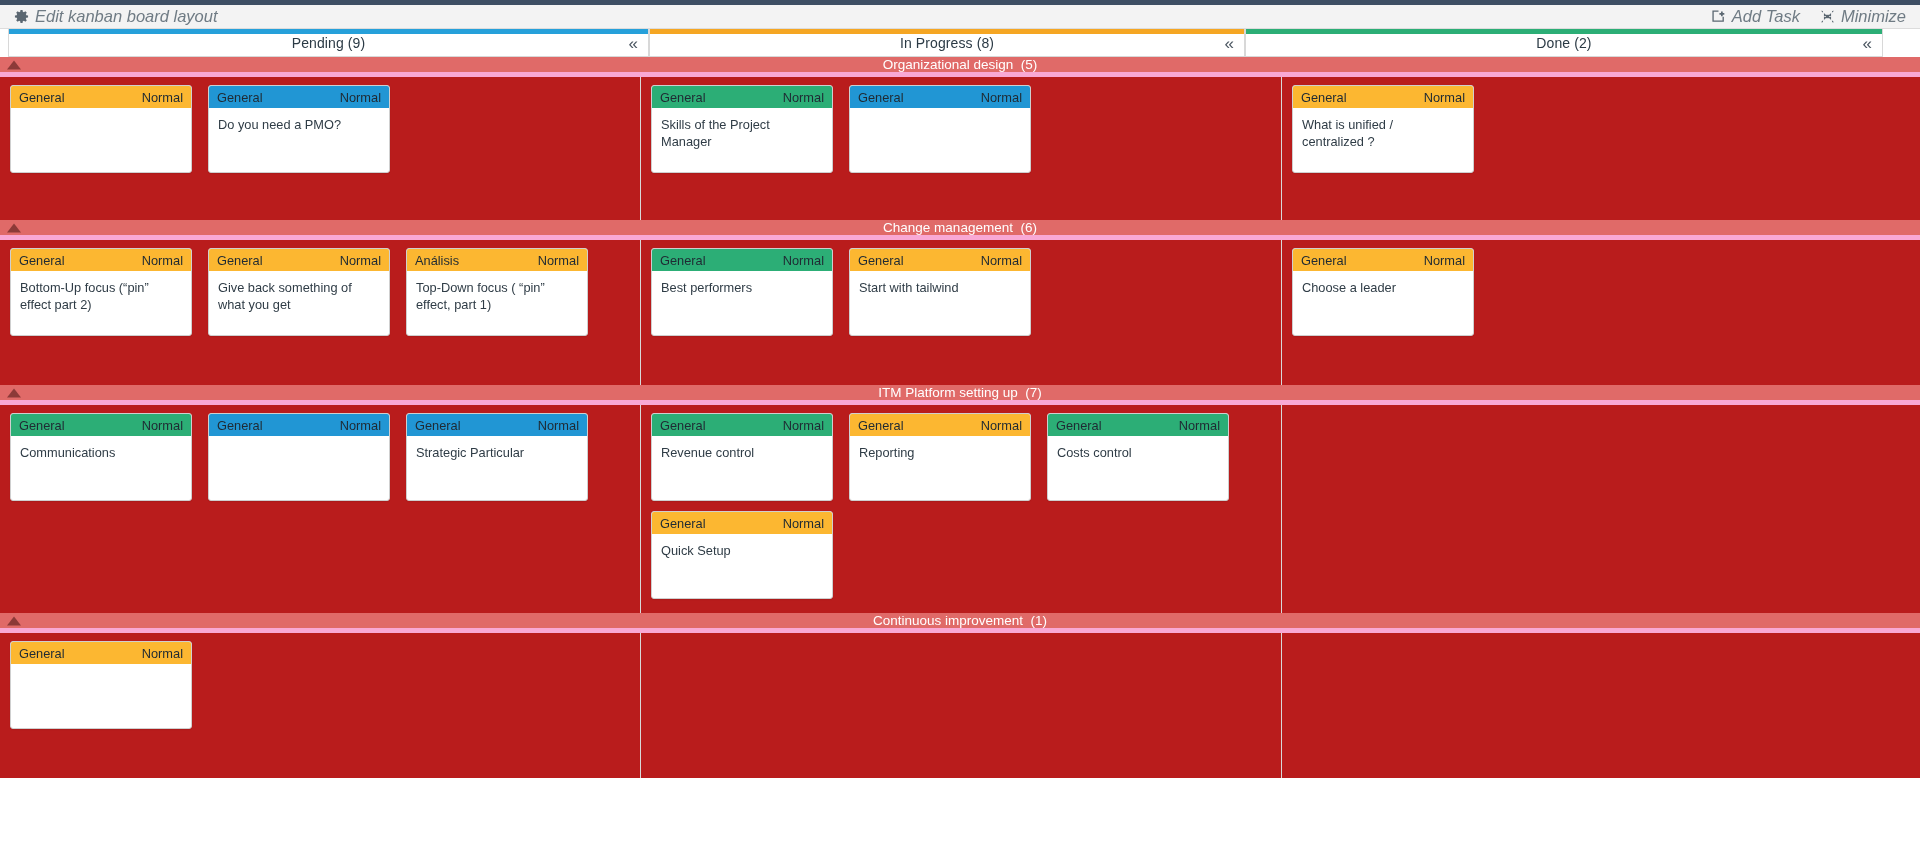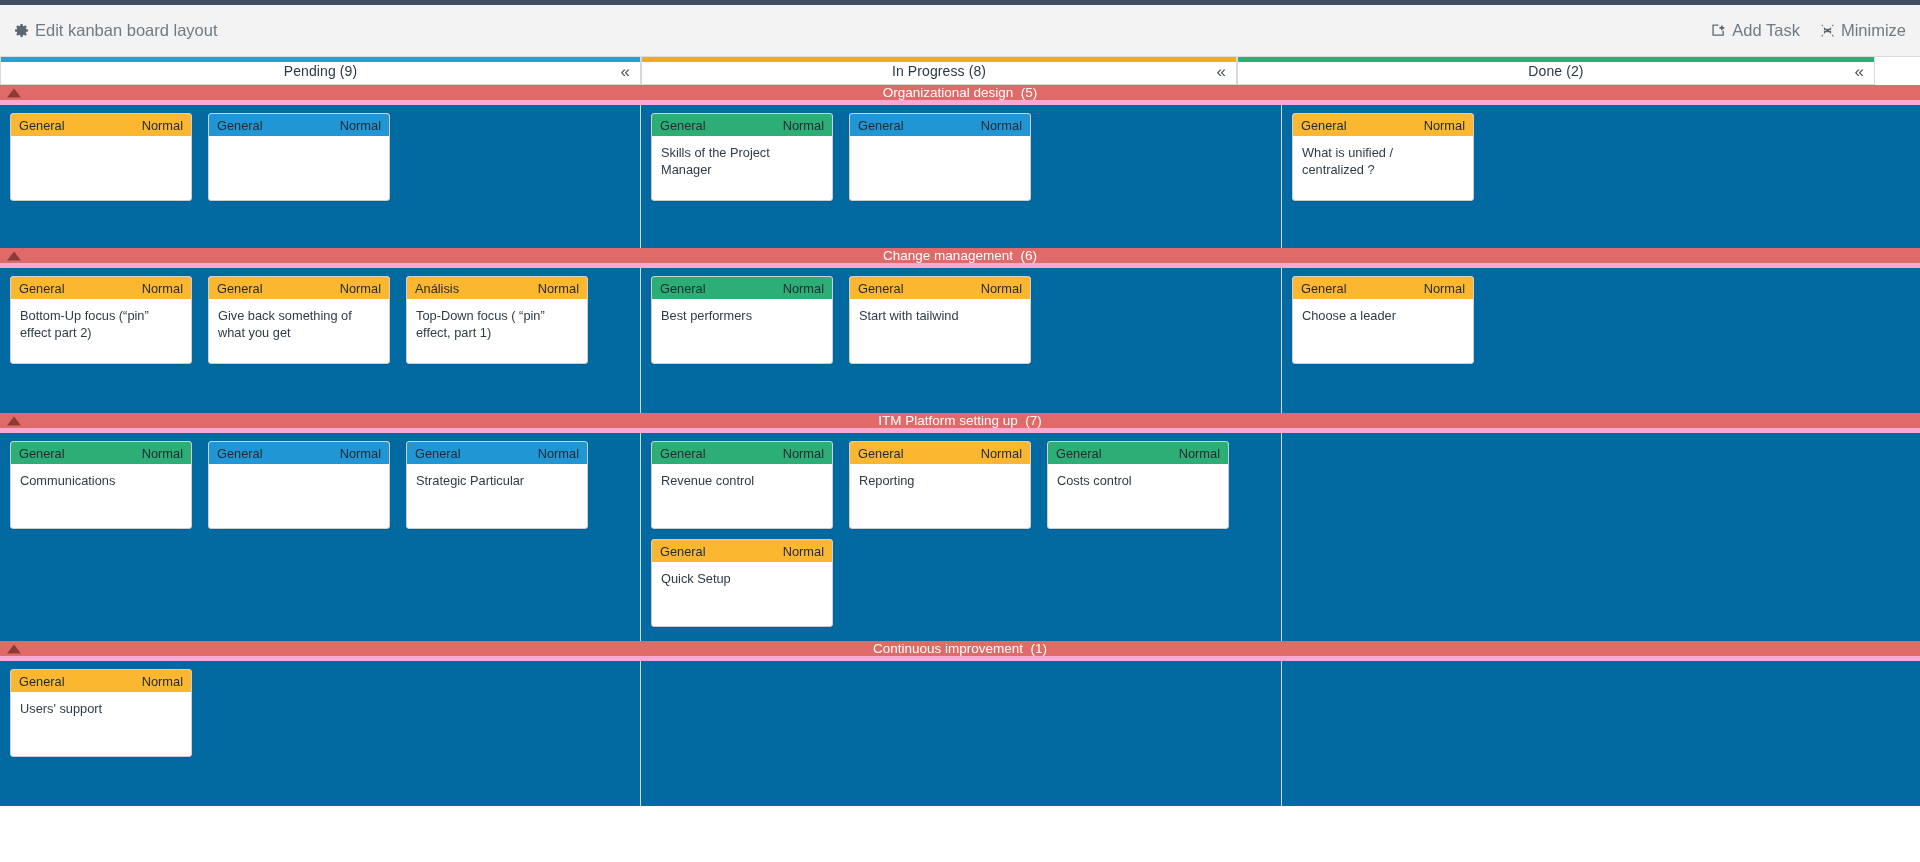--- a/index.html
+++ b/index.html
@@ -7,24 +7,25 @@
     width: 1920px; height: 862px;
     background: #ffffff;
     font-family: "Liberation Sans", sans-serif;
     overflow: hidden;
   }
   #app { position: relative; width: 1920px; height: 862px; background: #fff; }
 
   
   .topstrip { height: 5px; background: #3d4e63; }
   .toolbar {
-    height: 52px; background: #f3f3f3;
+    height: 24px; background: #f3f3f3;
     border-bottom: 1px solid #dcdcdc;
     display: flex; align-items: center; justify-content: space-between;
     padding: 0 14px 0 14px;
+    font-style: italic;
   }
   .tb-left, .tb-right { display: flex; align-items: center; gap: 20px; }
   .tb-btn {
     display: flex; align-items: center; gap: 6px;
     color: #6f7b84; font-size: 16.5px; cursor: pointer;
     white-space: nowrap;
   }
   .tb-btn svg { display: block; }
 
   
@@ -53,21 +54,21 @@
     font-size: 13.5px; border-bottom: 5px solid #f9a8d4;
   }
   .lane-head .caret {
     position: absolute; left: 7px; top: 50%; transform: translateY(-50%);
     width: 0; height: 0;
     border-left: 7px solid transparent; border-right: 7px solid transparent;
     border-bottom: 9px solid #8c3a38; cursor: pointer;
   }
   .lane-head-text { white-space: pre; }
 
-  .lane-body { display: flex; background: #0369a1; }
+  .lane-body { display: flex; background: #b91c1c; }
   .lane-col {
     flex: 0 0 auto;
     border-right: 1px solid #d8d8d8;
     padding: 8px 0 10px 0;
     display: flex; flex-wrap: wrap; align-content: flex-start;
     gap: 0;
   }
   .lane-col:last-child { border-right: none; }
 
   
@@ -129,21 +130,21 @@
             <path d="M4.2 4.2l3 3-3 .6zM11.8 4.2l-3 3 3 .6zM4.2 11.8l3-3-3-.6zM11.8 11.8l-3-3 3-.6z"></path>
             <rect x="6.2" y="6.2" width="3.6" height="3.6"></rect>
           </svg>
         </span>
         <span>Minimize</span>
       </div>
     </div>
   </div>
 
   <div class="colhead-row">
-      <div class="colhead" style="width: 641px;">
+      <div class="colhead" style="width: 641px; margin-left: 8px;">
         <div class="accent" style="background: rgb(38, 160, 218);"></div>
         <div class="colhead-title">Pending (9)</div>
         <div class="chev">«</div>
       </div>
       <div class="colhead" style="width: 596px;">
         <div class="accent" style="background: rgb(245, 166, 35);"></div>
         <div class="colhead-title">In Progress (8)</div>
         <div class="chev">«</div>
       </div>
       <div class="colhead" style="width: 638px;">
@@ -165,20 +166,21 @@
               <div class="card-head" style="background: rgb(252, 183, 49);">
                 <span>General</span>
                 <span>Normal</span>
               </div>
             </div>
             <div class="card">
               <div class="card-head" style="background: rgb(33, 150, 212);">
                 <span>General</span>
                 <span>Normal</span>
               </div>
+              <div class="card-body">Do you need a PMO?</div>
             </div>
           </div>
           <div class="lane-col" style="width: 641px;">
             <div class="card">
               <div class="card-head" style="background: rgb(44, 174, 118);">
                 <span>General</span>
                 <span>Normal</span>
               </div>
               <div class="card-body">Skills of the Project
 Manager</div>
@@ -327,21 +329,20 @@
           <div class="caret"></div>
           <div class="lane-head-text">Continuous improvement  (1)</div>
         </div>
         <div class="lane-body" style="height: 145px;">
           <div class="lane-col" style="width: 641px;">
             <div class="card">
               <div class="card-head" style="background: rgb(252, 183, 49);">
                 <span>General</span>
                 <span>Normal</span>
               </div>
-              <div class="card-body">Users' support</div>
             </div>
           </div>
           <div class="lane-col" style="width: 641px;"></div>
           <div class="lane-col" style="width: 638px;"></div>
         </div>
       </div>
     </div>
 
 </div>
 

